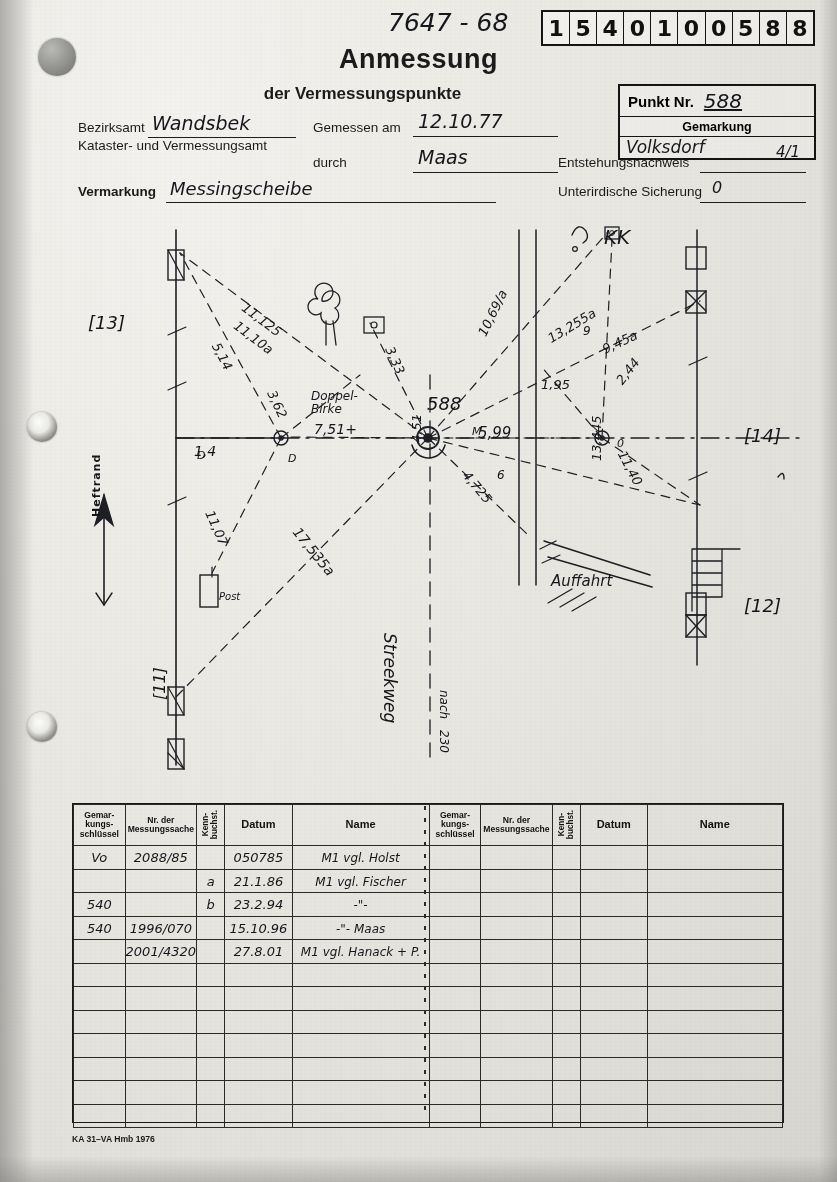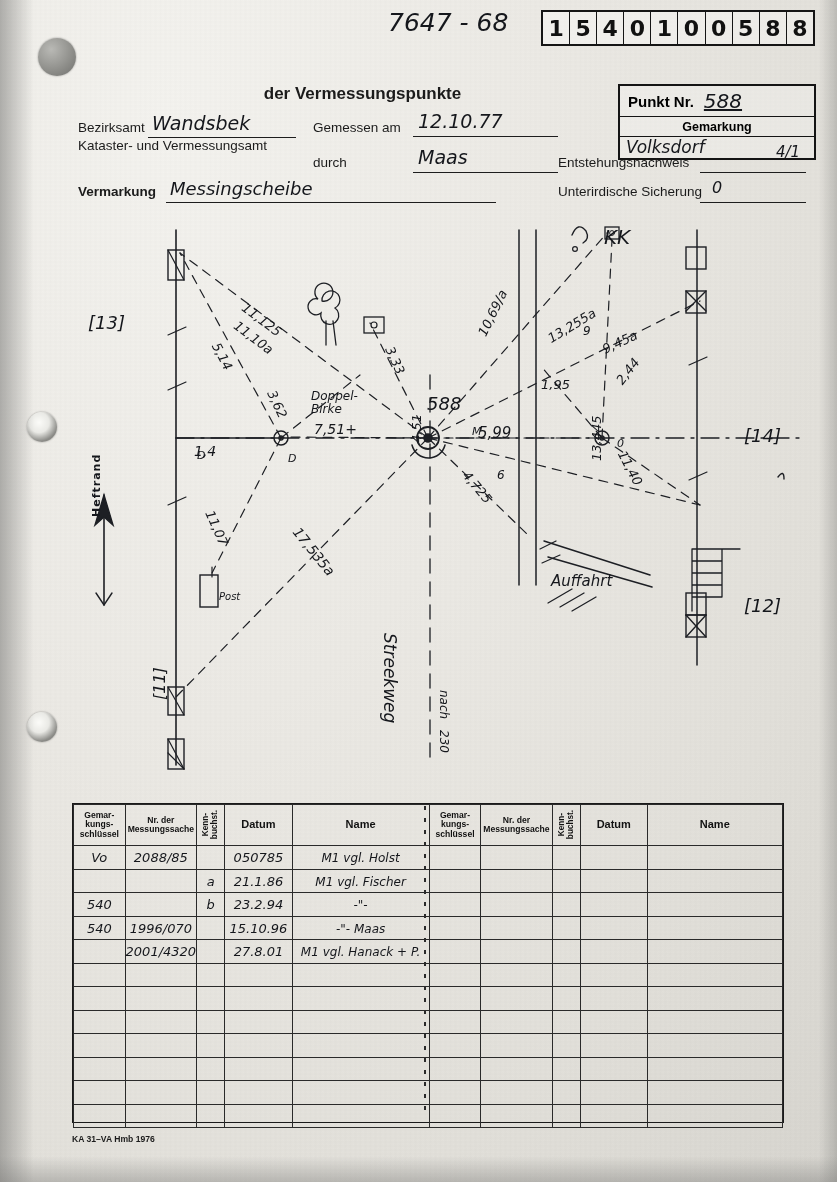--- a/index.html
+++ b/index.html
@@ -147,20 +147,21 @@
     <div class="cell">4</div>
     <div class="cell">0</div>
     <div class="cell">1</div>
     <div class="cell">0</div>
     <div class="cell">0</div>
     <div class="cell">5</div>
     <div class="cell">8</div>
     <div class="cell">8</div>
   </div>
 
+  <div class="print title">Anmessung</div>
   <div class="print subtitle">der Vermessungspunkte</div>
 
   <div class="punktbox">
     <div class="row1">
       <span class="lbl-b" style="font-size:15px;">Punkt Nr.</span>
       <span class="hw" style="position:static; font-size:20px; margin-left:10px; text-decoration:underline;">588</span>
     </div>
     <div class="row2">Gemarkung</div>
     <div class="row3">
       <span class="hw" style="position:static; font-size:17px;">Volksdorf</span>

